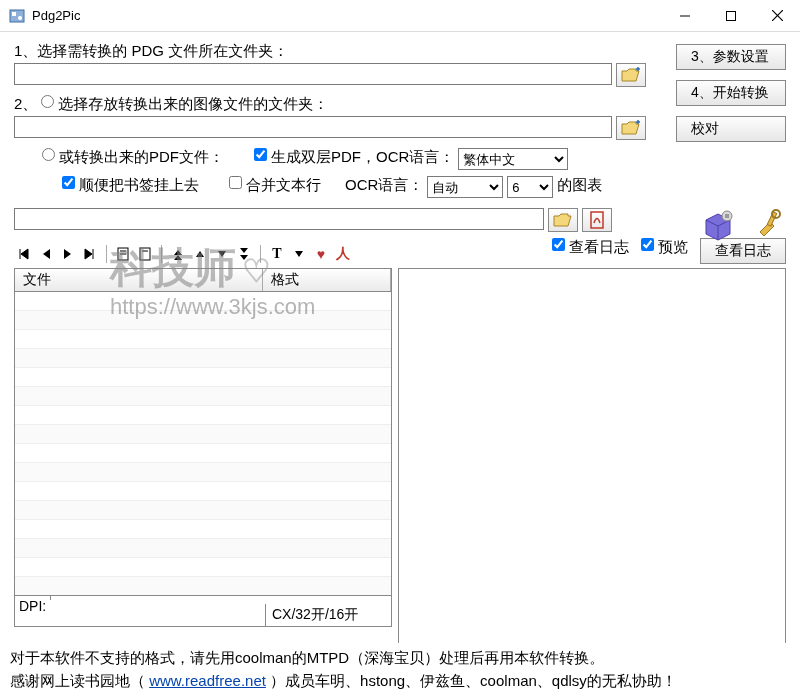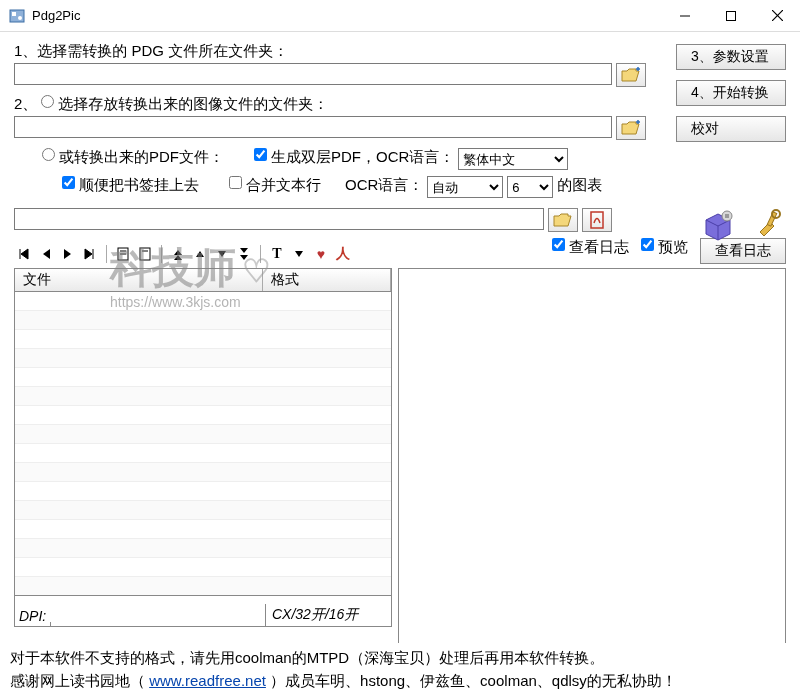--- a/index.html
+++ b/index.html
@@ -35,26 +35,26 @@
 .main-split { display: flex; gap: 6px; margin-top: 2px; }
 .left-panel { width: 378px; }
 .right-panel { flex: 1; border: 1px solid #888; background: #fff; height: 378px; }
 
 .grid-header { display: flex; border: 1px solid #888; background: linear-gradient(#fff,#eaeaea); font-family: Liberation Serif, serif; }
 .grid-header .col { padding: 2px 8px; border-right: 1px solid #aaa; font-size: 14px; }
 .grid-body { border: 1px solid #888; border-top: none; height: 304px; background: #fff; overflow: hidden; }
 .grid-row { height: 19px; border-bottom: 1px solid #eee; }
 .grid-row:nth-child(even) { background: #fafafa; }
 
-.status-row { display: flex; align-items: flex-end; border: 1px solid #888; border-top: none; font-style: italic; }
+.status-row { display: flex; align-items: flex-start; border: 1px solid #888; border-top: none; }
 .status-row .stat-label { padding: 2px 4px; }
 .status-row .stat-field { border-left: 1px solid #888; padding: 2px 6px; flex: 1; min-width: 0; }
 
 .watermark { position: absolute; top: 245px; left: 110px; font-size: 42px; font-weight: bold; color: rgba(130,130,130,0.55); pointer-events: none; z-index: 50; line-height: 1.1; font-family: "Microsoft YaHei", sans-serif; }
-.watermark .ws { font-size: 14px; font-weight: normal; margin-top: 4px; color: rgba(130,130,130,0.6); }
+.watermark .ws { font-size: 22px; font-weight: normal; margin-top: 4px; color: rgba(130,130,130,0.6); }
 .watermark .heart { color: rgba(150,150,150,0.5); font-size: 32px; margin-left: 6px; }
 
 .footer { position: absolute; bottom: 0; left: 0; right: 0; background: #fff; padding: 4px 10px; font-size: 15px; line-height: 1.5; border-top: 0; }
 .footer a { color: #0645ad; text-decoration: underline; }
 </style>
 </head>
 <body>
 
 <div class="titlebar">
   <span class="app-icon">

